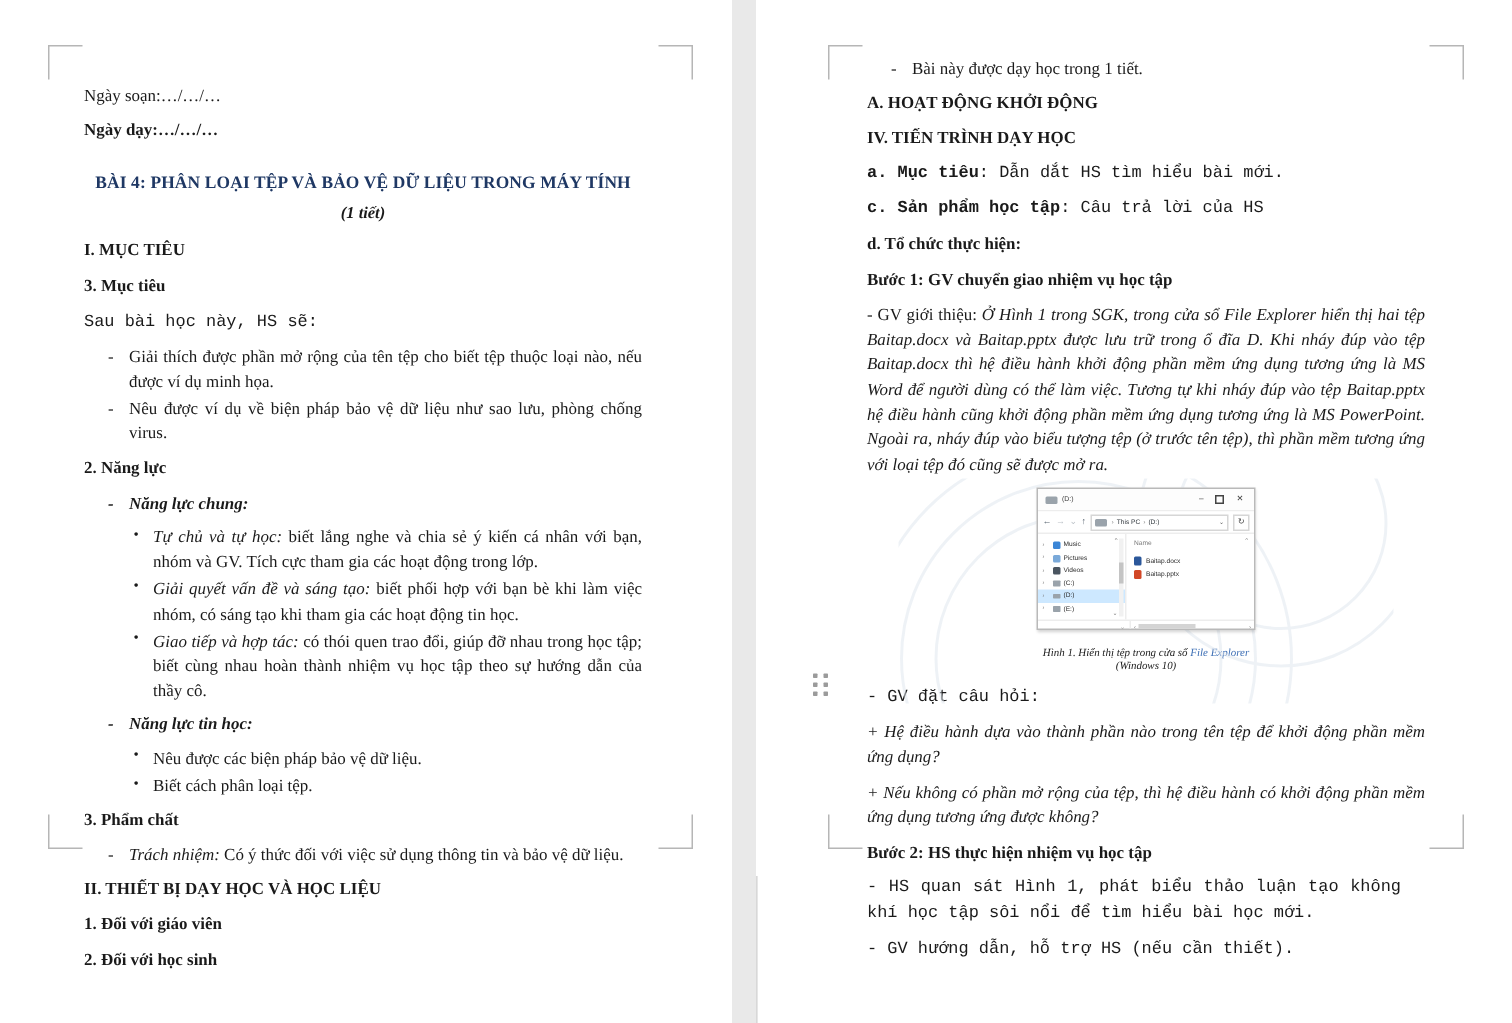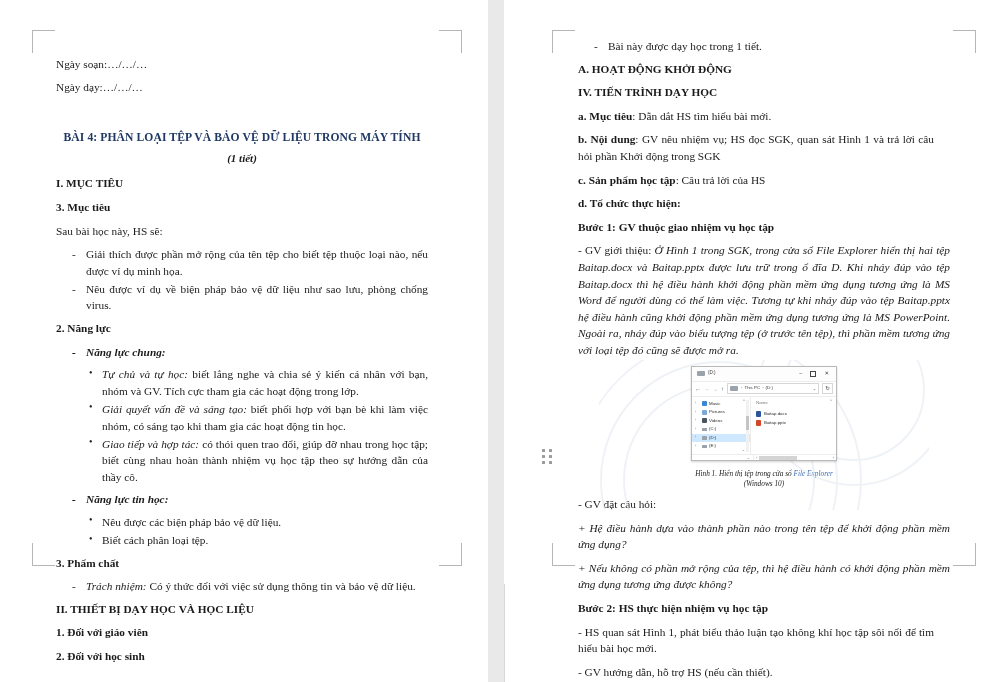--- a/index.html
+++ b/index.html
@@ -71,21 +71,21 @@
   }
   .doc-subtitle {
     text-align: center;
     font-style: italic;
     font-weight: bold;
     font-size: 11px;
     margin: 0 0 9px 0;
   }
   .h1 { font-weight: bold; margin: 0 0 7px 0; }
   .h2 { font-weight: bold; margin: 0 0 7px 0; }
-  .plain { margin: 0 16px 7px 0; }
+  .plain { margin: 0 16px 7px 0; font-family: Liberation Mono, monospace; }
 
   
   ul.dash, ul.dot {
     list-style: none;
     margin: 0 0 6px 0;
     padding: 0;
   }
   ul.dash > li {
     position: relative;
     padding-left: 30px;
@@ -301,21 +301,21 @@
 
   <div class="page left">
     <div class="cmark tl" style="left:32px;top:30px;"></div>
     <div class="cmark tr" style="right:26px;top:30px;"></div>
     <div class="cmark bl" style="left:32px;bottom:18px;"></div>
     <div class="cmark br" style="right:26px;bottom:18px;"></div>
 
     <div class="content">
 
       <p class="tiny-line">Ngày soạn:…/…/…</p>
-      <p class="tiny-line" style="margin-bottom:34px;">Ngày dạy:…/…/…</p>
+      <p class="tiny-line" style="margin-bottom:18px;font-weight:bold;">Ngày dạy:…/…/…</p>
 
       <p class="doc-title">BÀI 4: PHÂN LOẠI TỆP VÀ BẢO VỆ DỮ LIỆU TRONG MÁY TÍNH</p>
       <p class="doc-subtitle">(1 tiết)</p>
 
       <p class="h1">I. MỤC TIÊU</p>
       <p class="h2">3. Mục tiêu</p>
       <p class="plain">Sau bài học này, HS sẽ:</p>
 
       <ul class="dash">
         <li>Giải thích được phần mở rộng của tên tệp cho biết tệp thuộc loại nào, nếu được ví dụ minh họa.</li>
@@ -366,26 +366,25 @@
 
       <ul class="dash">
         <li>Bài này được dạy học trong 1 tiết.</li>
       </ul>
 
       <p class="h1">A. HOẠT ĐỘNG KHỞI ĐỘNG</p>
       <p class="h1">IV. TIẾN TRÌNH DẠY HỌC</p>
 
       <p class="plain"><span class="b">a. Mục tiêu</span><span>: Dẫn dắt HS tìm hiểu bài mới.</span></p>
 
-      <p class="plain"><span class="b">b. Nội dung</span><span>: GV nêu nhiệm vụ; HS đọc SGK, quan sát Hình 1 và trả lời câu hỏi phần Khởi động trong SGK</span></p>
 
       <p class="plain"><span class="b">c. Sản phẩm học tập</span><span>: Câu trả lời của HS</span></p>
 
       <p class="h2">d. Tổ chức thực hiện:</p>
-      <p class="h2">Bước 1: GV thuộc giao nhiệm vụ học tập</p>
+      <p class="h2">Bước 1: GV chuyển giao nhiệm vụ học tập</p>
 
       <p class="para-it"><span style="font-style:normal">- GV giới thiệu: </span><span>Ở Hình 1 trong SGK, trong cửa sổ File Explorer hiển thị hai tệp Baitap.docx và Baitap.pptx được lưu trữ trong ổ đĩa D. Khi nháy đúp vào tệp Baitap.docx thì hệ điều hành khởi động phần mềm ứng dụng tương ứng là MS Word để người dùng có thể làm việc. Tương tự khi nháy đúp vào tệp Baitap.pptx hệ điều hành cũng khởi động phần mềm ứng dụng tương ứng là MS PowerPoint. Ngoài ra, nháy đúp vào biểu tượng tệp (ở trước tên tệp), thì phần mềm tương ứng với loại tệp đó cũng sẽ được mở ra.</span></p>
 
       <div class="figure-wrap">
         <svg class="watermark" viewBox="0 0 330 150">
           <g fill="none" stroke="#dfe6ee" stroke-width="2">
             <circle cx="120" cy="120" r="95"></circle>
             <circle cx="120" cy="120" r="118"></circle>
             <circle cx="120" cy="120" r="142"></circle>
             <circle cx="255" cy="30" r="70"></circle>

